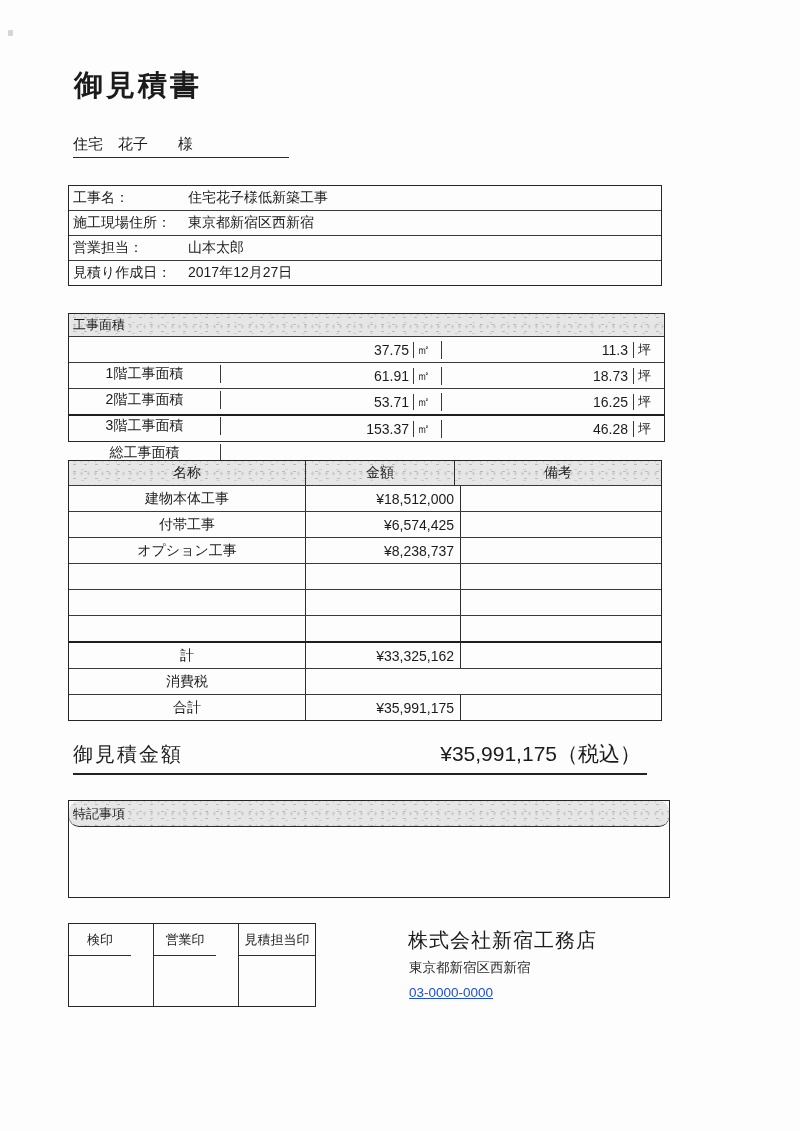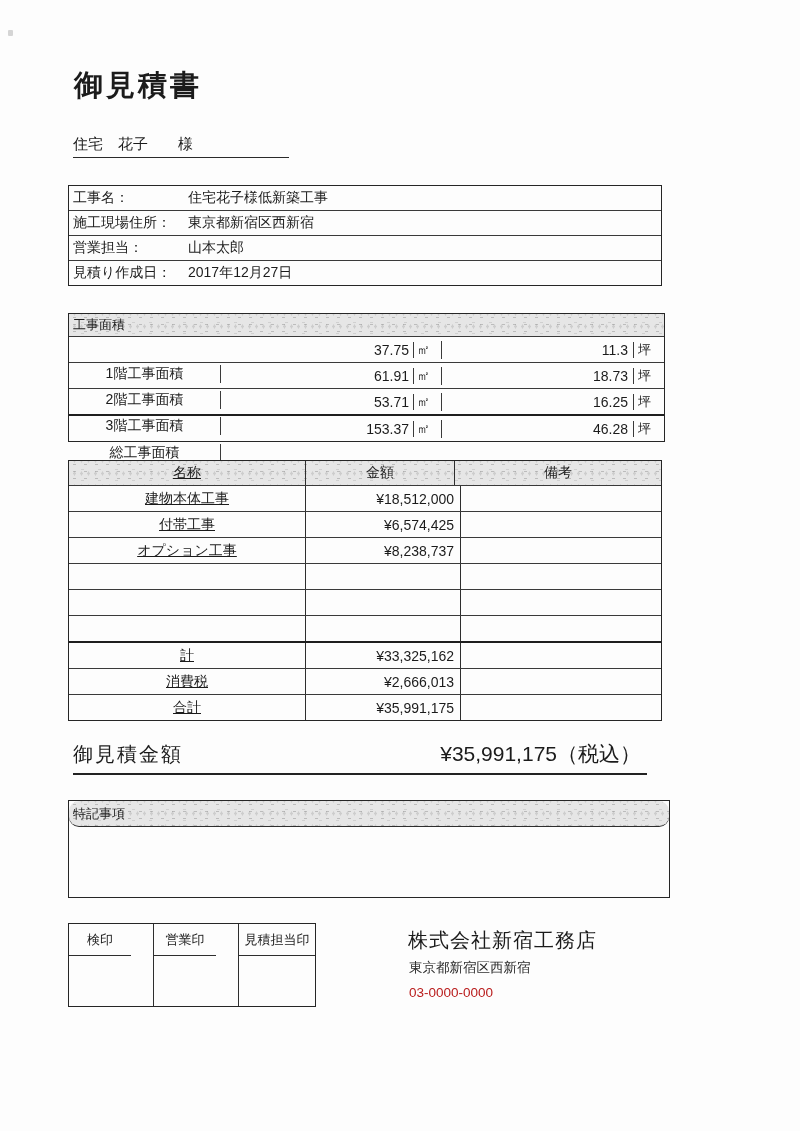--- a/index.html
+++ b/index.html
@@ -47,21 +47,21 @@
   .a-unit1{width:24px;padding-left:3px;border-right:1px solid #3a3a3a;flex:none;font-size:13px;}
   .a-gap{width:16px;border-right:1px solid #3a3a3a;flex:none;}
   .a-tsubo{width:169px;text-align:right;padding-right:5px;border-right:1px solid #3a3a3a;flex:none;}
   .a-unit2{flex:1;padding-left:4px;font-size:13px;}
   
   .cost-table{left:68px;top:460px;width:592px;border:1.8px solid #262626;}
   .cost-row{display:flex;align-items:center;height:25px;font-size:14px;}
   .cost-row + .cost-row{border-top:1px solid #3a3a3a;}
   .cost-row.head{height:24px;font-size:14px;}
   .cost-row.sum{border-top:2.2px solid #1e1e1e;}
-  .c-name{width:236px;border-right:1.4px solid #2e2e2e;flex:none;height:100%;display:flex;align-items:center;justify-content:center;text-decoration:underline;}
+  .c-name{width:236px;border-right:1.4px solid #2e2e2e;flex:none;height:100%;display:flex;align-items:center;justify-content:center;}
   .c-amount{width:148px;text-align:right;padding-right:6px;border-right:1.4px solid #2e2e2e;flex:none;height:100%;display:flex;align-items:center;justify-content:flex-end;}
   .c-note{flex:1;padding-left:6px;}
   .cost-row.head .c-name,.cost-row.head .c-amount{justify-content:center;padding:0;}
   .cost-row.head .c-note{text-align:center;padding:0;}
   
   .total-line{
     left:73px;top:740px;width:574px;
     display:flex;justify-content:space-between;align-items:baseline;
     border-bottom:2px solid #222;padding-bottom:5px;
   }
@@ -75,21 +75,21 @@
   .stamp-table{left:68px;top:923px;border:1.8px solid #262626;display:inline-block;}
   .stamp-row{display:flex;gap:22px;}
   .stamp-cell{width:62px;text-align:center;font-size:13px;flex:none;}
   .stamp-cell.wide{width:76px;}
   .stamp-cell + .stamp-cell{border-left:1.4px solid #2e2e2e;}
   .stamp-row.head .stamp-cell{height:31px;line-height:31px;}
   .stamp-row.body .stamp-cell{height:50px;border-top:1.4px solid #2e2e2e;}
   
   .company-name{left:408px;top:927px;font-size:20px;letter-spacing:1px;}
   .company-address{left:409px;top:959px;font-size:13.5px;color:#2b2b2b;}
-  .company-phone{left:409px;top:985px;font-size:13.5px;color:#b91c1c;}
+  .company-phone{left:409px;top:985px;font-size:13.5px;color:#1d4ed8;text-decoration:underline;}
   
   .speck{left:8px;top:30px;width:5px;height:6px;background:#b5b5b5;opacity:.55;border-radius:1px;}
 </style>
 </head>
 <body>
 
 <div class="abs speck"></div>
 
 <div class="abs doc-title">御見積書</div>
 
@@ -188,21 +188,20 @@
     <span class="c-amount"></span>
     <span class="c-note"></span>
   </div>
   <div class="cost-row sum">
     <span class="c-name">計</span>
     <span class="c-amount">¥33,325,162</span>
     <span class="c-note"></span>
   </div>
   <div class="cost-row">
     <span class="c-name">消費税</span>
-    <span class="c-amount">¥2,666,013</span>
     <span class="c-note"></span>
   </div>
   <div class="cost-row">
     <span class="c-name">合計</span>
     <span class="c-amount">¥35,991,175</span>
     <span class="c-note"></span>
   </div>
 </div>
 
 <div class="abs total-line">

